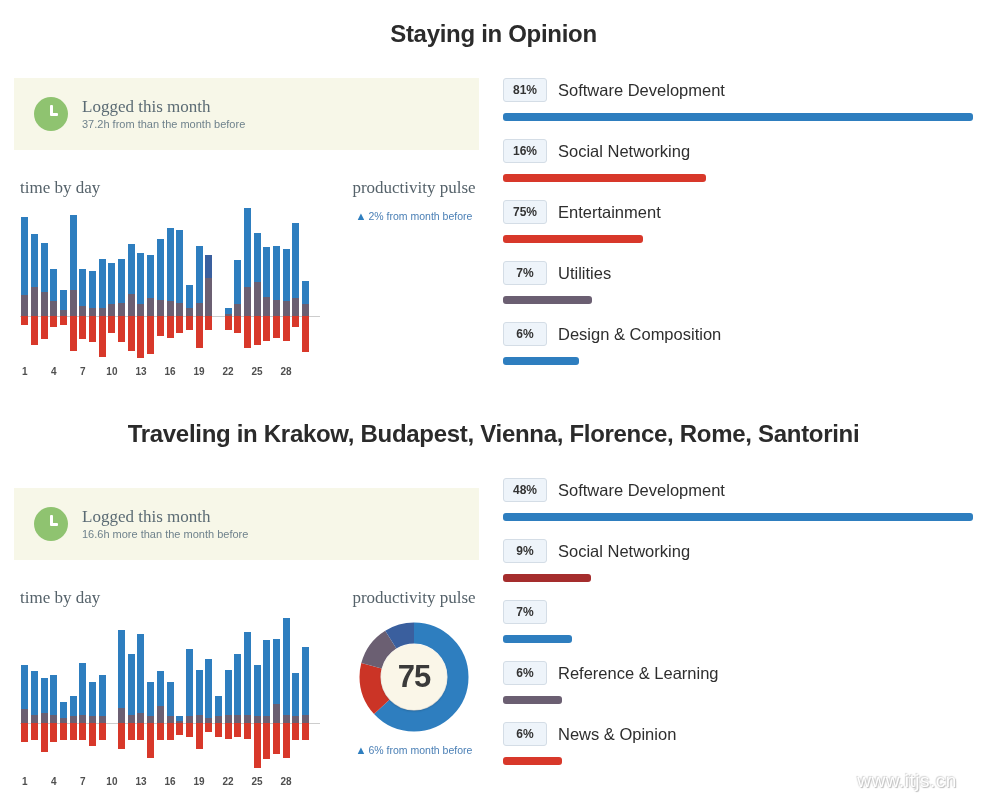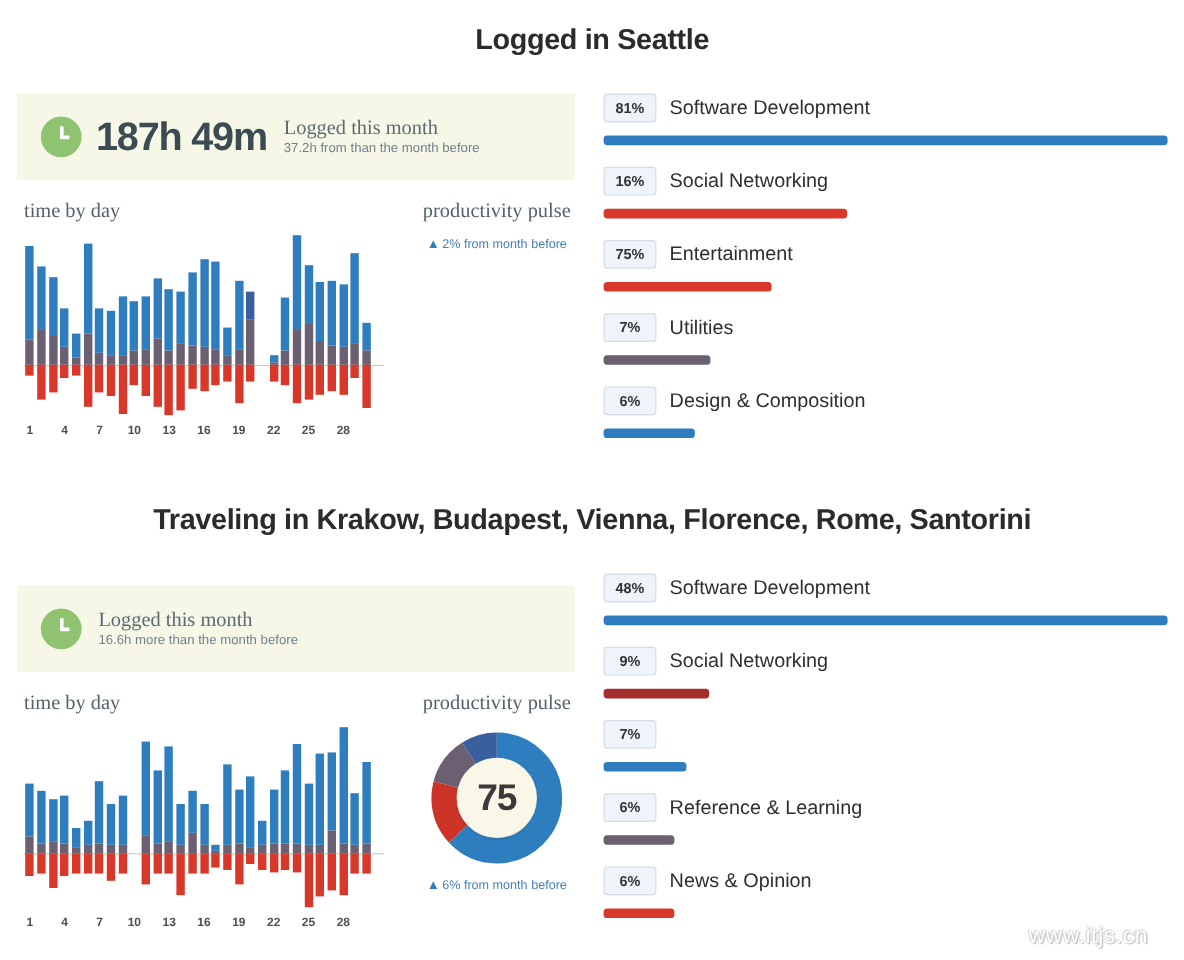--- a/index.html
+++ b/index.html
@@ -76,21 +76,21 @@
     font-size: 17px;
     color: #5b6b74;
   }
   .summary-sub {
     font-family: "Liberation Sans", sans-serif;
     font-size: 11px;
     color: #6f828c;
     margin-top: 3px;
   }
 
-  .charts-row { position: relative; margin-top: 16px; height: 210px; }
+  .charts-row { position: relative; margin-top: 28px; height: 210px; }
 
   .chart-label {
     font-family: "Liberation Serif", serif;
     font-size: 17px;
     color: #55626a;
   }
 
   
   .bars-wrap { position: absolute; left: 6px; top: 0; width: 310px; }
   .bars-area {
@@ -242,26 +242,25 @@
     margin-top: -2px;
     letter-spacing: 0.5px;
   }
 </style>
 </head>
 <body>
 
 <div class="page">
 
   <div class="panel">
-    <h1 class="panel-title">Logged in Seattle</h1>
+    <h1 class="panel-title">Staying in Opinion</h1>
 
     <div class="left-col" style="top:78px;">
       <div class="summary-box">
         <div class="clock-icon"></div>
-        <div class="big-hours">187h 49m</div>
         <div class="summary-text">
           <div class="summary-main">Logged this month</div>
           <div class="summary-sub">37.2h from than the month before</div>
         </div>
       </div>
 
       <div class="charts-row">
         <div class="bars-wrap">
           <div class="chart-label">time by day</div>
           <div class="bars-area" id="bars-0">

